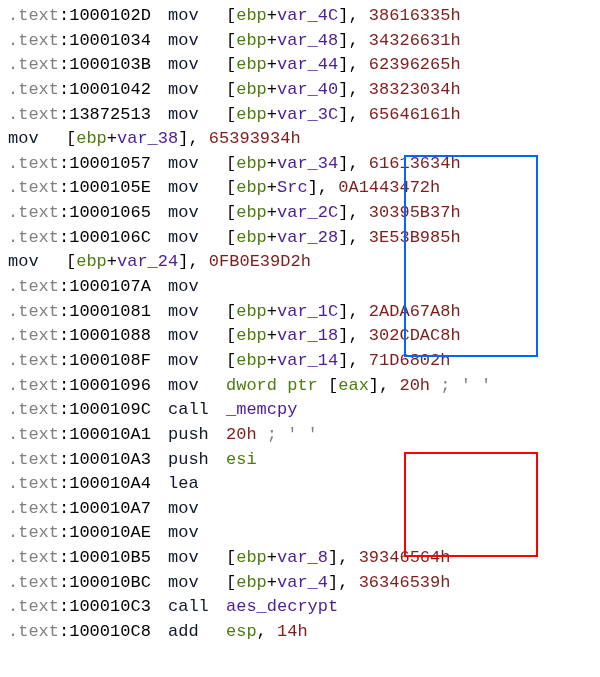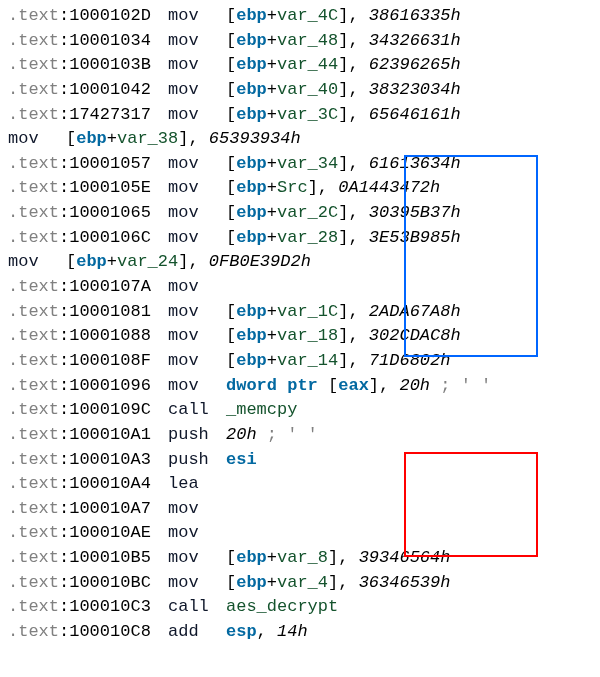--- a/index.html
+++ b/index.html
@@ -16,24 +16,24 @@
     position: relative;
   }
   .row {
     display: flex;
     position: relative;
   }
   .seg   { color: #808080; }
   .addr  { color: #000000; }
   .colon { color: #000000; }
   .mnem  { color: #0f172a; }
-  .imm   { color: #000000; font-style: italic; }
-  .ref   { color: #14532d; }
+  .imm   { color: #7f1d1d; }
+  .ref   { color: #4c1d95; }
   .punct { color: #000000; }
-  .reg   { color: #0369a1; font-weight: bold; }
+  .reg   { color: #4d7c0f; }
   .plain { color: #000000; }
   .col-label { display:inline-block; width:160px;font-family:Liberation Mono, monospace; }
   .col-mnem  { display:inline-block; width:58px; }
   .col-op    { display:inline-block; }
   .cmt { color:#808080; }
 
   .box {
     position: absolute;
     pointer-events: none;
     background: transparent;
@@ -71,21 +71,21 @@
       <span class="col-label"><span class="seg">.text</span><span class="colon">:</span><span class="addr">1000103B</span></span>
       <span class="col-mnem"><span class="mnem">mov</span></span>
       <span class="col-op"><span class="punct">[</span><span class="reg">ebp</span><span class="punct">+</span><span class="ref">var_44</span><span class="punct">], </span><span class="imm">62396265h</span></span>
     </div>
     <div class="row">
       <span class="col-label"><span class="seg">.text</span><span class="colon">:</span><span class="addr">10001042</span></span>
       <span class="col-mnem"><span class="mnem">mov</span></span>
       <span class="col-op"><span class="punct">[</span><span class="reg">ebp</span><span class="punct">+</span><span class="ref">var_40</span><span class="punct">], </span><span class="imm">38323034h</span></span>
     </div>
     <div class="row">
-      <span class="col-label"><span class="seg">.text</span><span class="colon">:</span><span class="addr">17427317</span></span>
+      <span class="col-label"><span class="seg">.text</span><span class="colon">:</span><span class="addr">13872513</span></span>
       <span class="col-mnem"><span class="mnem">mov</span></span>
       <span class="col-op"><span class="punct">[</span><span class="reg">ebp</span><span class="punct">+</span><span class="ref">var_3C</span><span class="punct">], </span><span class="imm">65646161h</span></span>
     </div>
     <div class="row">
       <span class="col-mnem"><span class="mnem">mov</span></span>
       <span class="col-op"><span class="punct">[</span><span class="reg">ebp</span><span class="punct">+</span><span class="ref">var_38</span><span class="punct">], </span><span class="imm">65393934h</span></span>
     </div>
     <div class="row">
       <span class="col-label"><span class="seg">.text</span><span class="colon">:</span><span class="addr">10001057</span></span>
       <span class="col-mnem"><span class="mnem">mov</span></span>

